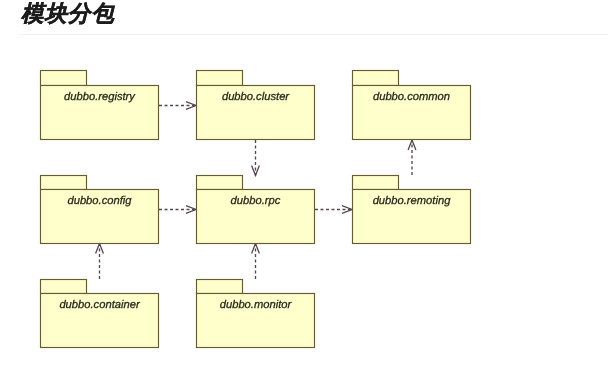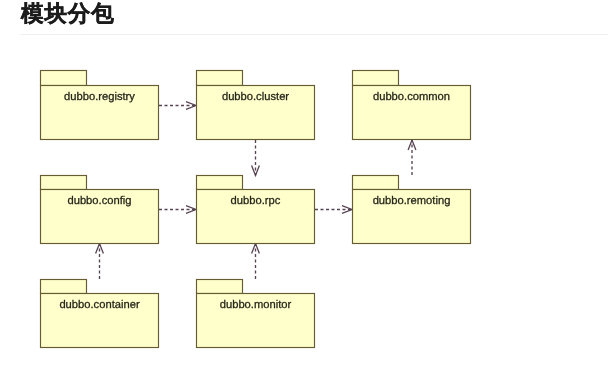--- a/index.html
+++ b/index.html
@@ -3,21 +3,21 @@
 <meta charset="utf-8">
 <title>模块分包</title>
 <style>
   html,body{margin:0;padding:0;}
   body{
     width:610px;height:367px;overflow:hidden;background:#ffffff;
     font-family:"Liberation Sans",sans-serif;
     -webkit-font-smoothing:antialiased;
     text-rendering:geometricPrecision;
   }
-  .page{position:relative;width:610px;height:367px;background:#ffffff;}
+  .page{position:relative;width:610px;height:367px;background:#ffffff;font-style:italic;}
   .title{
     position:absolute;left:21px;top:1px;
     font-size:22.5px;font-weight:bold;color:#1c1c1c;
     letter-spacing:0.9px;line-height:26px;white-space:nowrap;
     -webkit-text-stroke:0.45px #1c1c1c;
     will-change:transform;transform:translateZ(0);
   }
   .rule{
     position:absolute;left:20px;top:34px;width:588px;height:1.4px;
     background:#f0f0f2;

